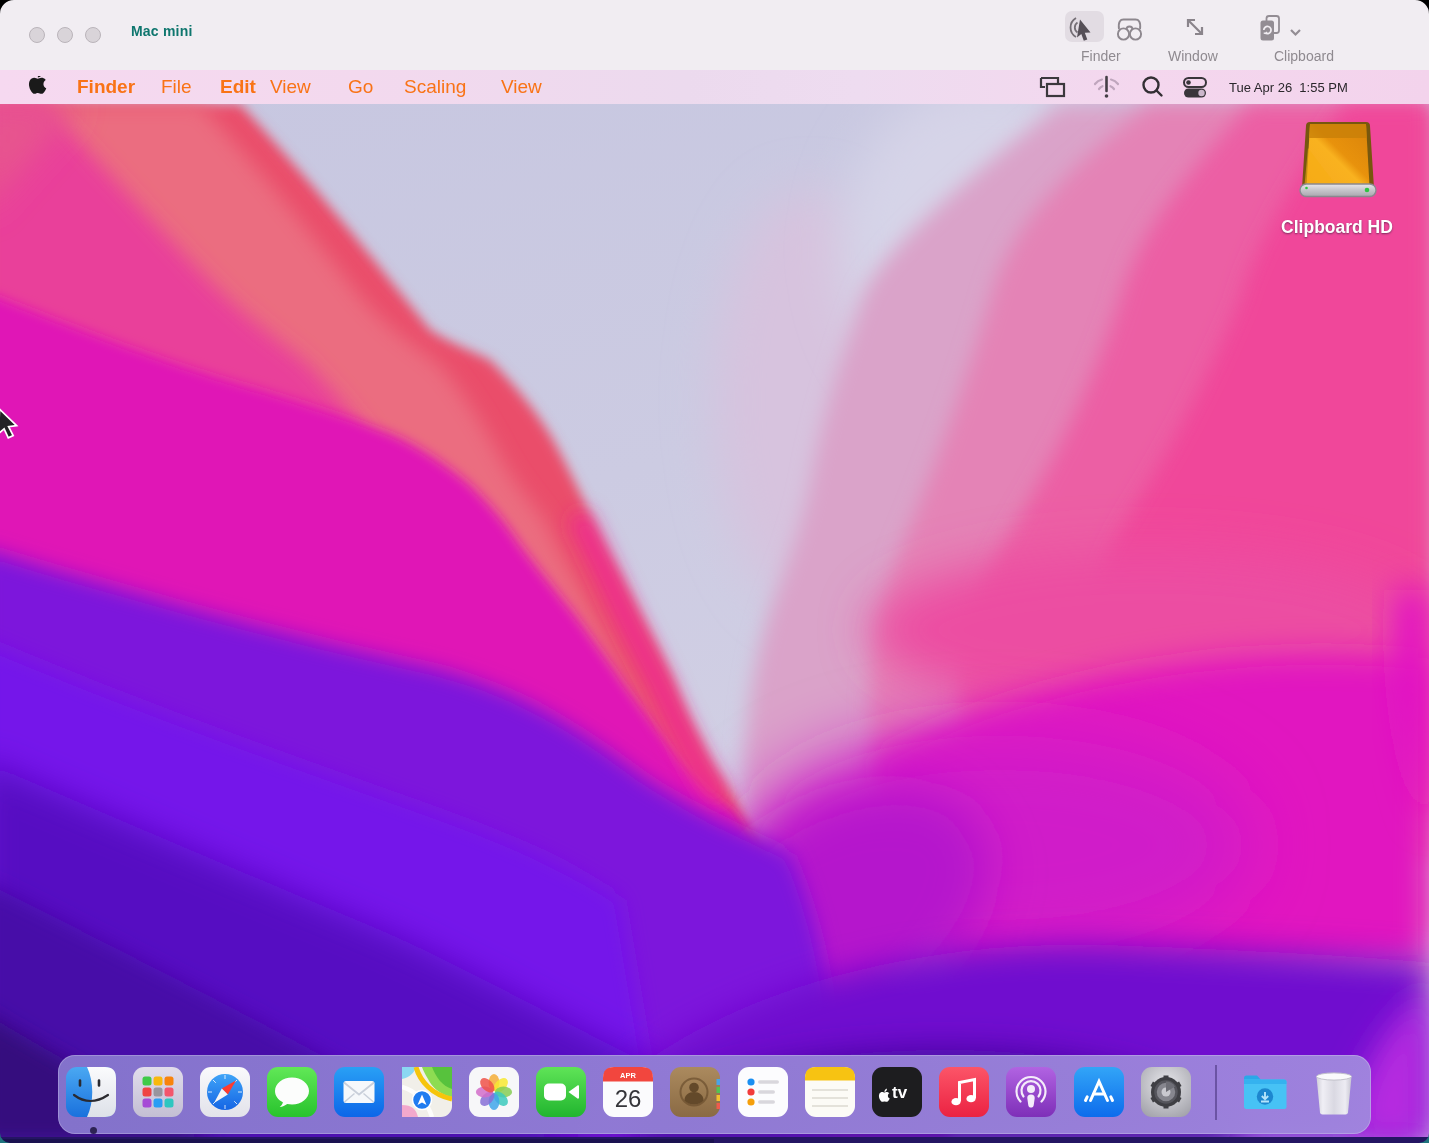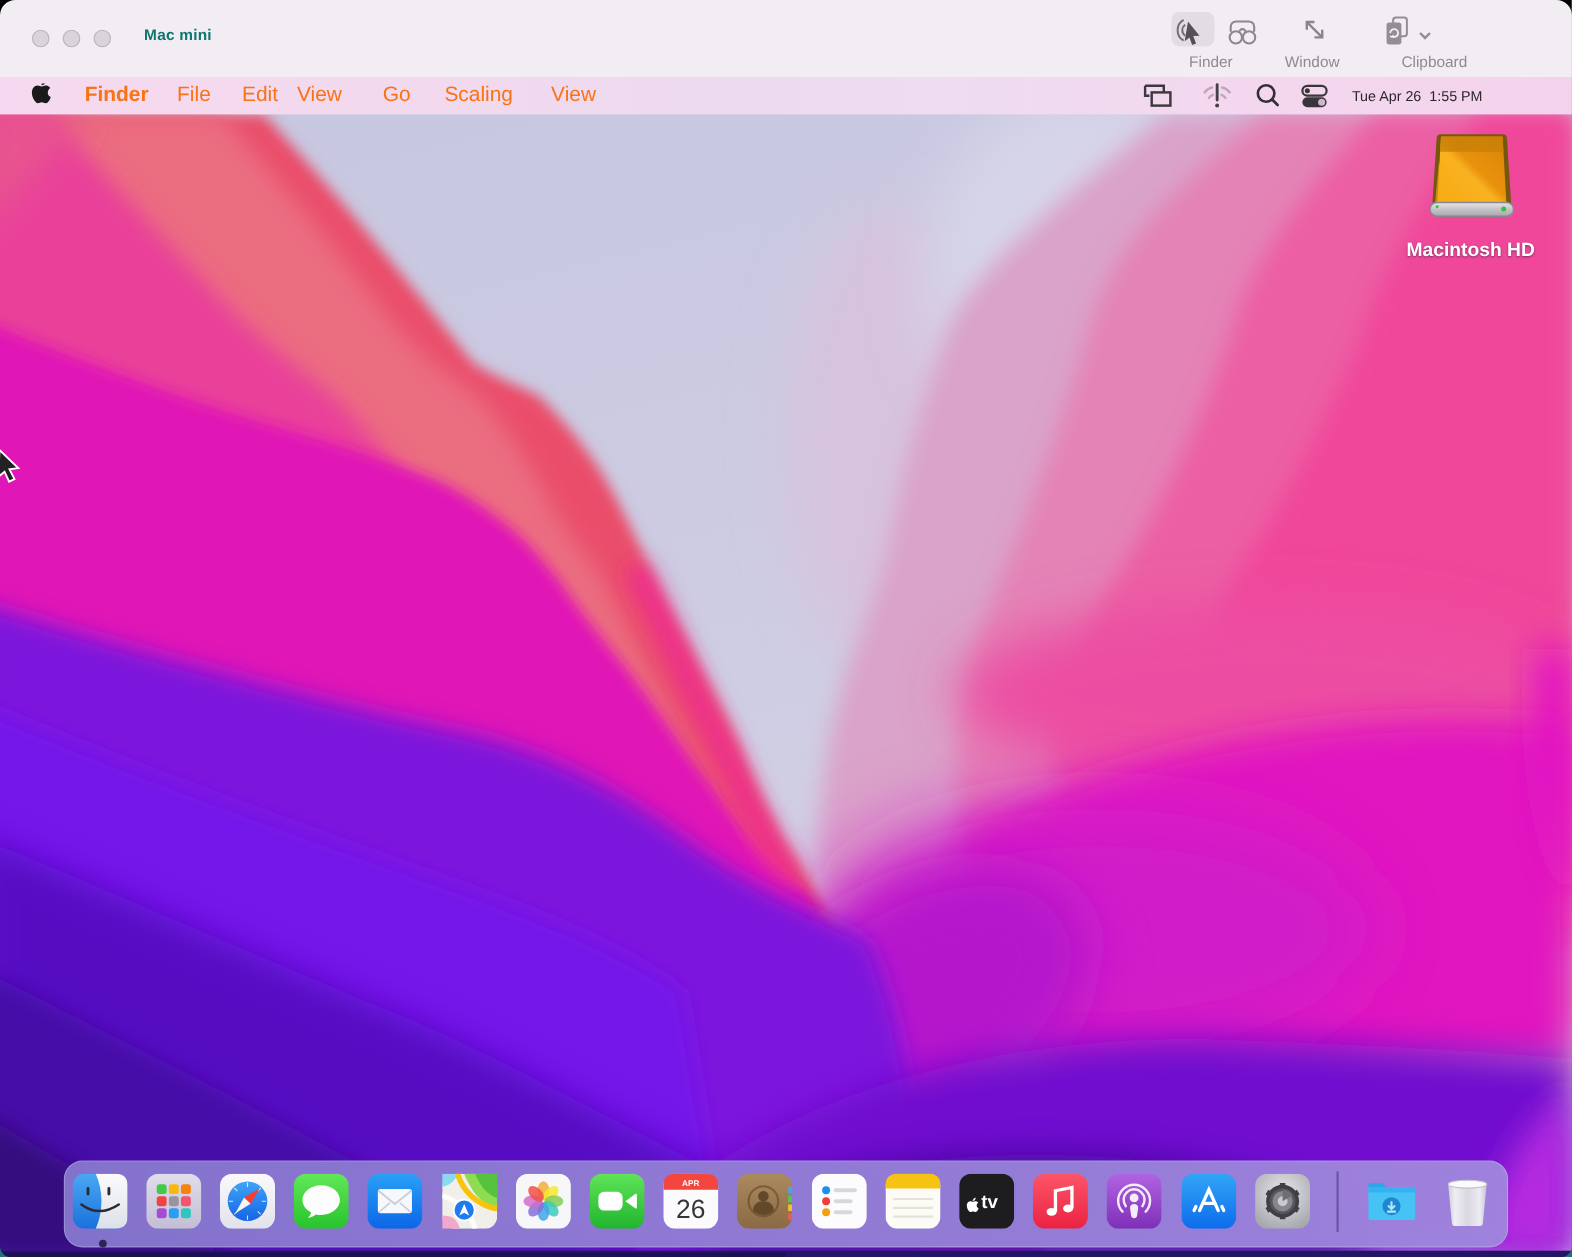--- a/index.html
+++ b/index.html
@@ -124,21 +124,21 @@
 </g>
 </svg>
 
 <div id="menubar"></div>
 <svg style="position:absolute;left:27px;top:76px;" width="24" height="24" viewBox="0 0 24 24">
 <path d="M16.6,12.9c0-2.9,2.4-4.3,2.5-4.4c-1.4-2-3.5-2.2-4.2-2.3c-1.8-.2-3.5,1-4.4,1c-.9,0-2.3-1-3.8-1C4.8,6.3,3,7.4,2,9.1c-2,3.5-.5,8.7,1.4,11.5c1,1.4,2.1,2.9,3.6,2.9c1.4-.1,2-.9,3.7-.9c1.7,0,2.2.9,3.8.9c1.6,0,2.6-1.4,3.5-2.8c1.1-1.6,1.6-3.2,1.6-3.3C19.5,17.3,16.6,16.2,16.6,12.9z" transform="translate(1,-4) scale(0.93)" fill="#1a1a1a"></path>
 <path d="M13.9,4.3c.8-.9,1.3-2.2,1.2-3.5c-1.1,0-2.5.8-3.3,1.7c-.7.8-1.4,2.1-1.2,3.4C11.8,6,13.1,5.2,13.9,4.3z" transform="translate(1,-4) scale(0.93)" fill="#1a1a1a"></path>
 </svg>
 <div class="mi" style="left:77px;font-weight:700;">Finder</div>
 <div class="mi" style="left:161px;">File</div>
-<div class="mi" style="left:220px;">Edit</div>
+<div class="mi" style="left:220px;font-weight:bold;">Edit</div>
 <div class="mi" style="left:270px;">View</div>
 <div class="mi" style="left:348px;">Go</div>
 <div class="mi" style="left:404px;">Scaling</div>
 <div class="mi" style="left:501px;">View</div>
 <div id="mdate" style="left:1229px;">Tue Apr 26&nbsp;&nbsp;1:55 PM</div>
 <svg style="position:absolute;left:1038px;top:74px;" width="172" height="26" viewBox="0 0 172 26">
 
 <g fill="none" stroke="#3c383d" stroke-width="2.2">
 <path d="M3,4 h17 v9"></path>
       <path d="M3,4 v9 h4"></path>
@@ -182,21 +182,21 @@
 </linearGradient>
 </defs>
 <path d="M10,8 Q10,4 14,4 L70,4 Q74,4 74,8 L78,70 L6,70 Z" fill="#77570e"></path>
 <path d="M14,6 L70,6 L73.5,68 L10.5,68 Z" fill="url(#hdg)"></path>
 <path d="M14,6 L70,6 L70.8,20 L13.2,20 Z" fill="#c87f08" opacity=".8"></path>
 <path d="M8.5,67 L40,67 L12,30 Z" fill="#f7ae12" opacity=".6"></path>
 <rect x="4" y="66" width="76" height="12.5" rx="6.2" fill="url(#hdbase)" stroke="#8a888f" stroke-width="1.4"></rect>
 <circle cx="71" cy="72" r="2.3" fill="#2fc542"></circle>
 <circle cx="10.5" cy="70" r="1.3" fill="#2fc542"></circle>
 </svg>
-<div id="hdlabel">Macintosh HD</div>
+<div id="hdlabel">Clipboard HD</div>
 
 <div id="dock"></div>
 <div id="dsep"></div>
 <div id="dockdot"></div>
 
 <svg class="dicon" style="left:65.5px;" width="50" height="50" viewBox="0 0 50 50">
 <defs>
       <linearGradient id="fb" x1="0" y1="0" x2="0" y2="1">
         <stop offset="0" stop-color="#4aa8f2"></stop>
         <stop offset="1" stop-color="#1a71dd"></stop>

